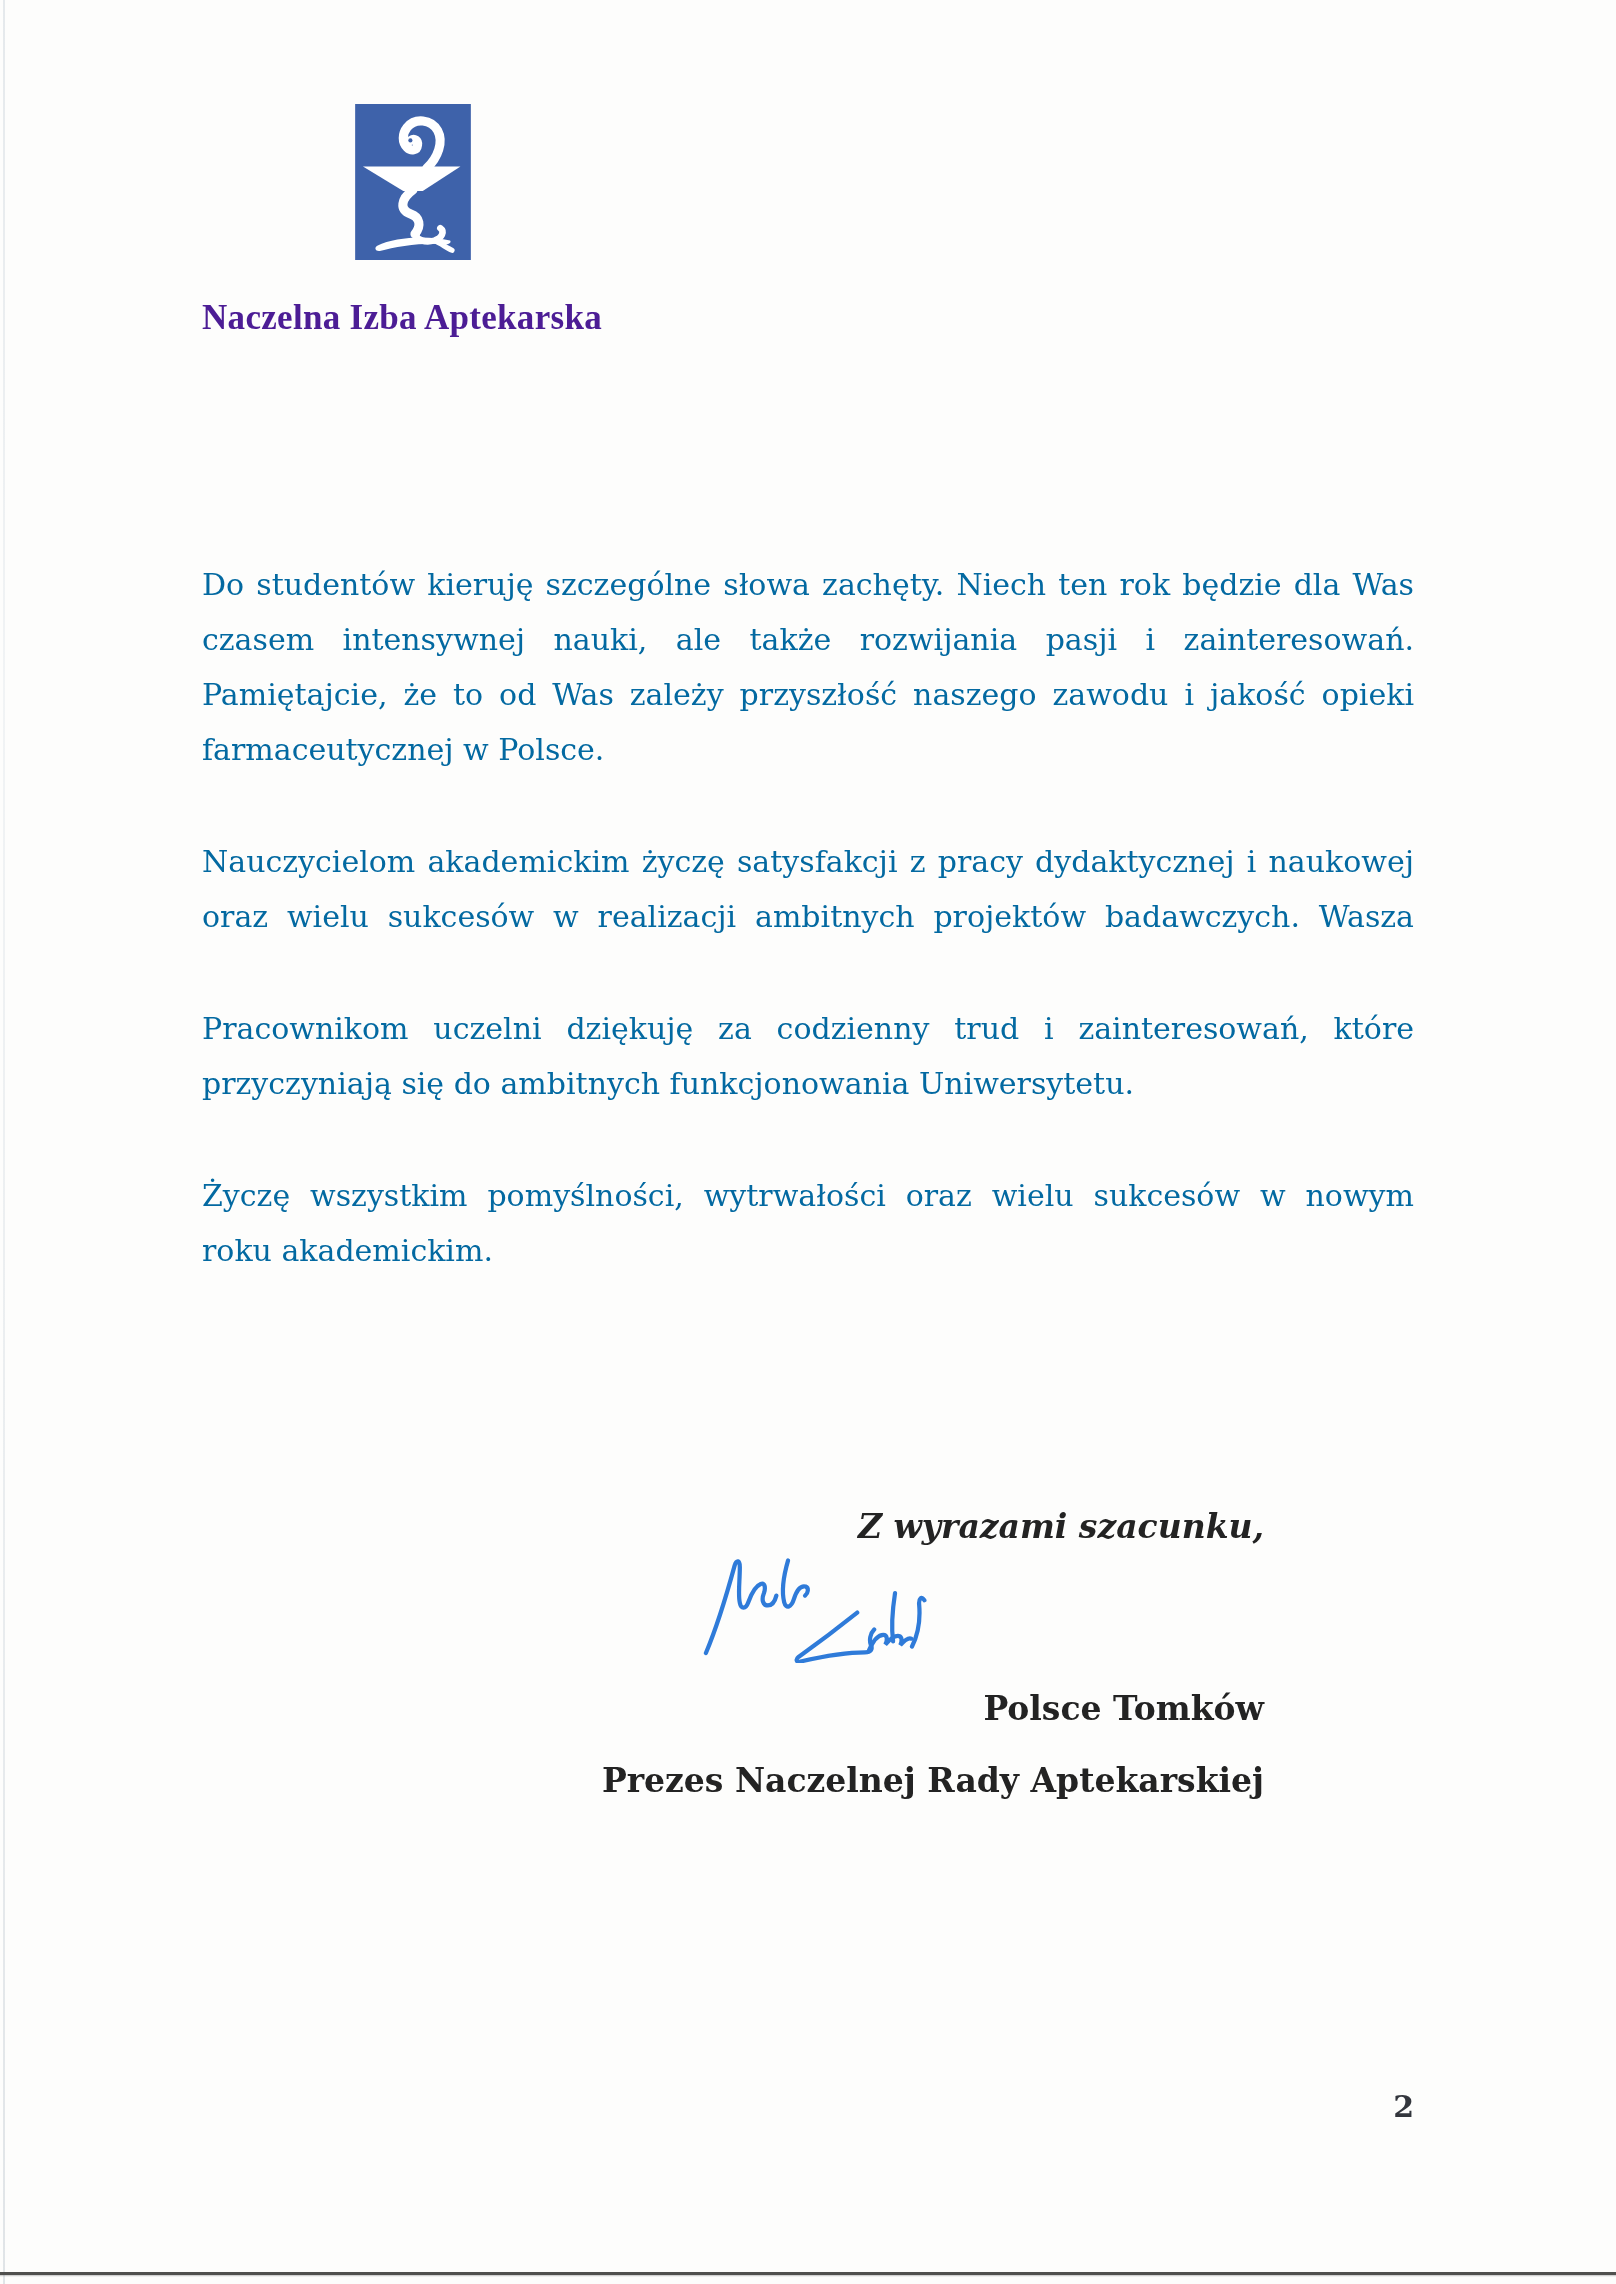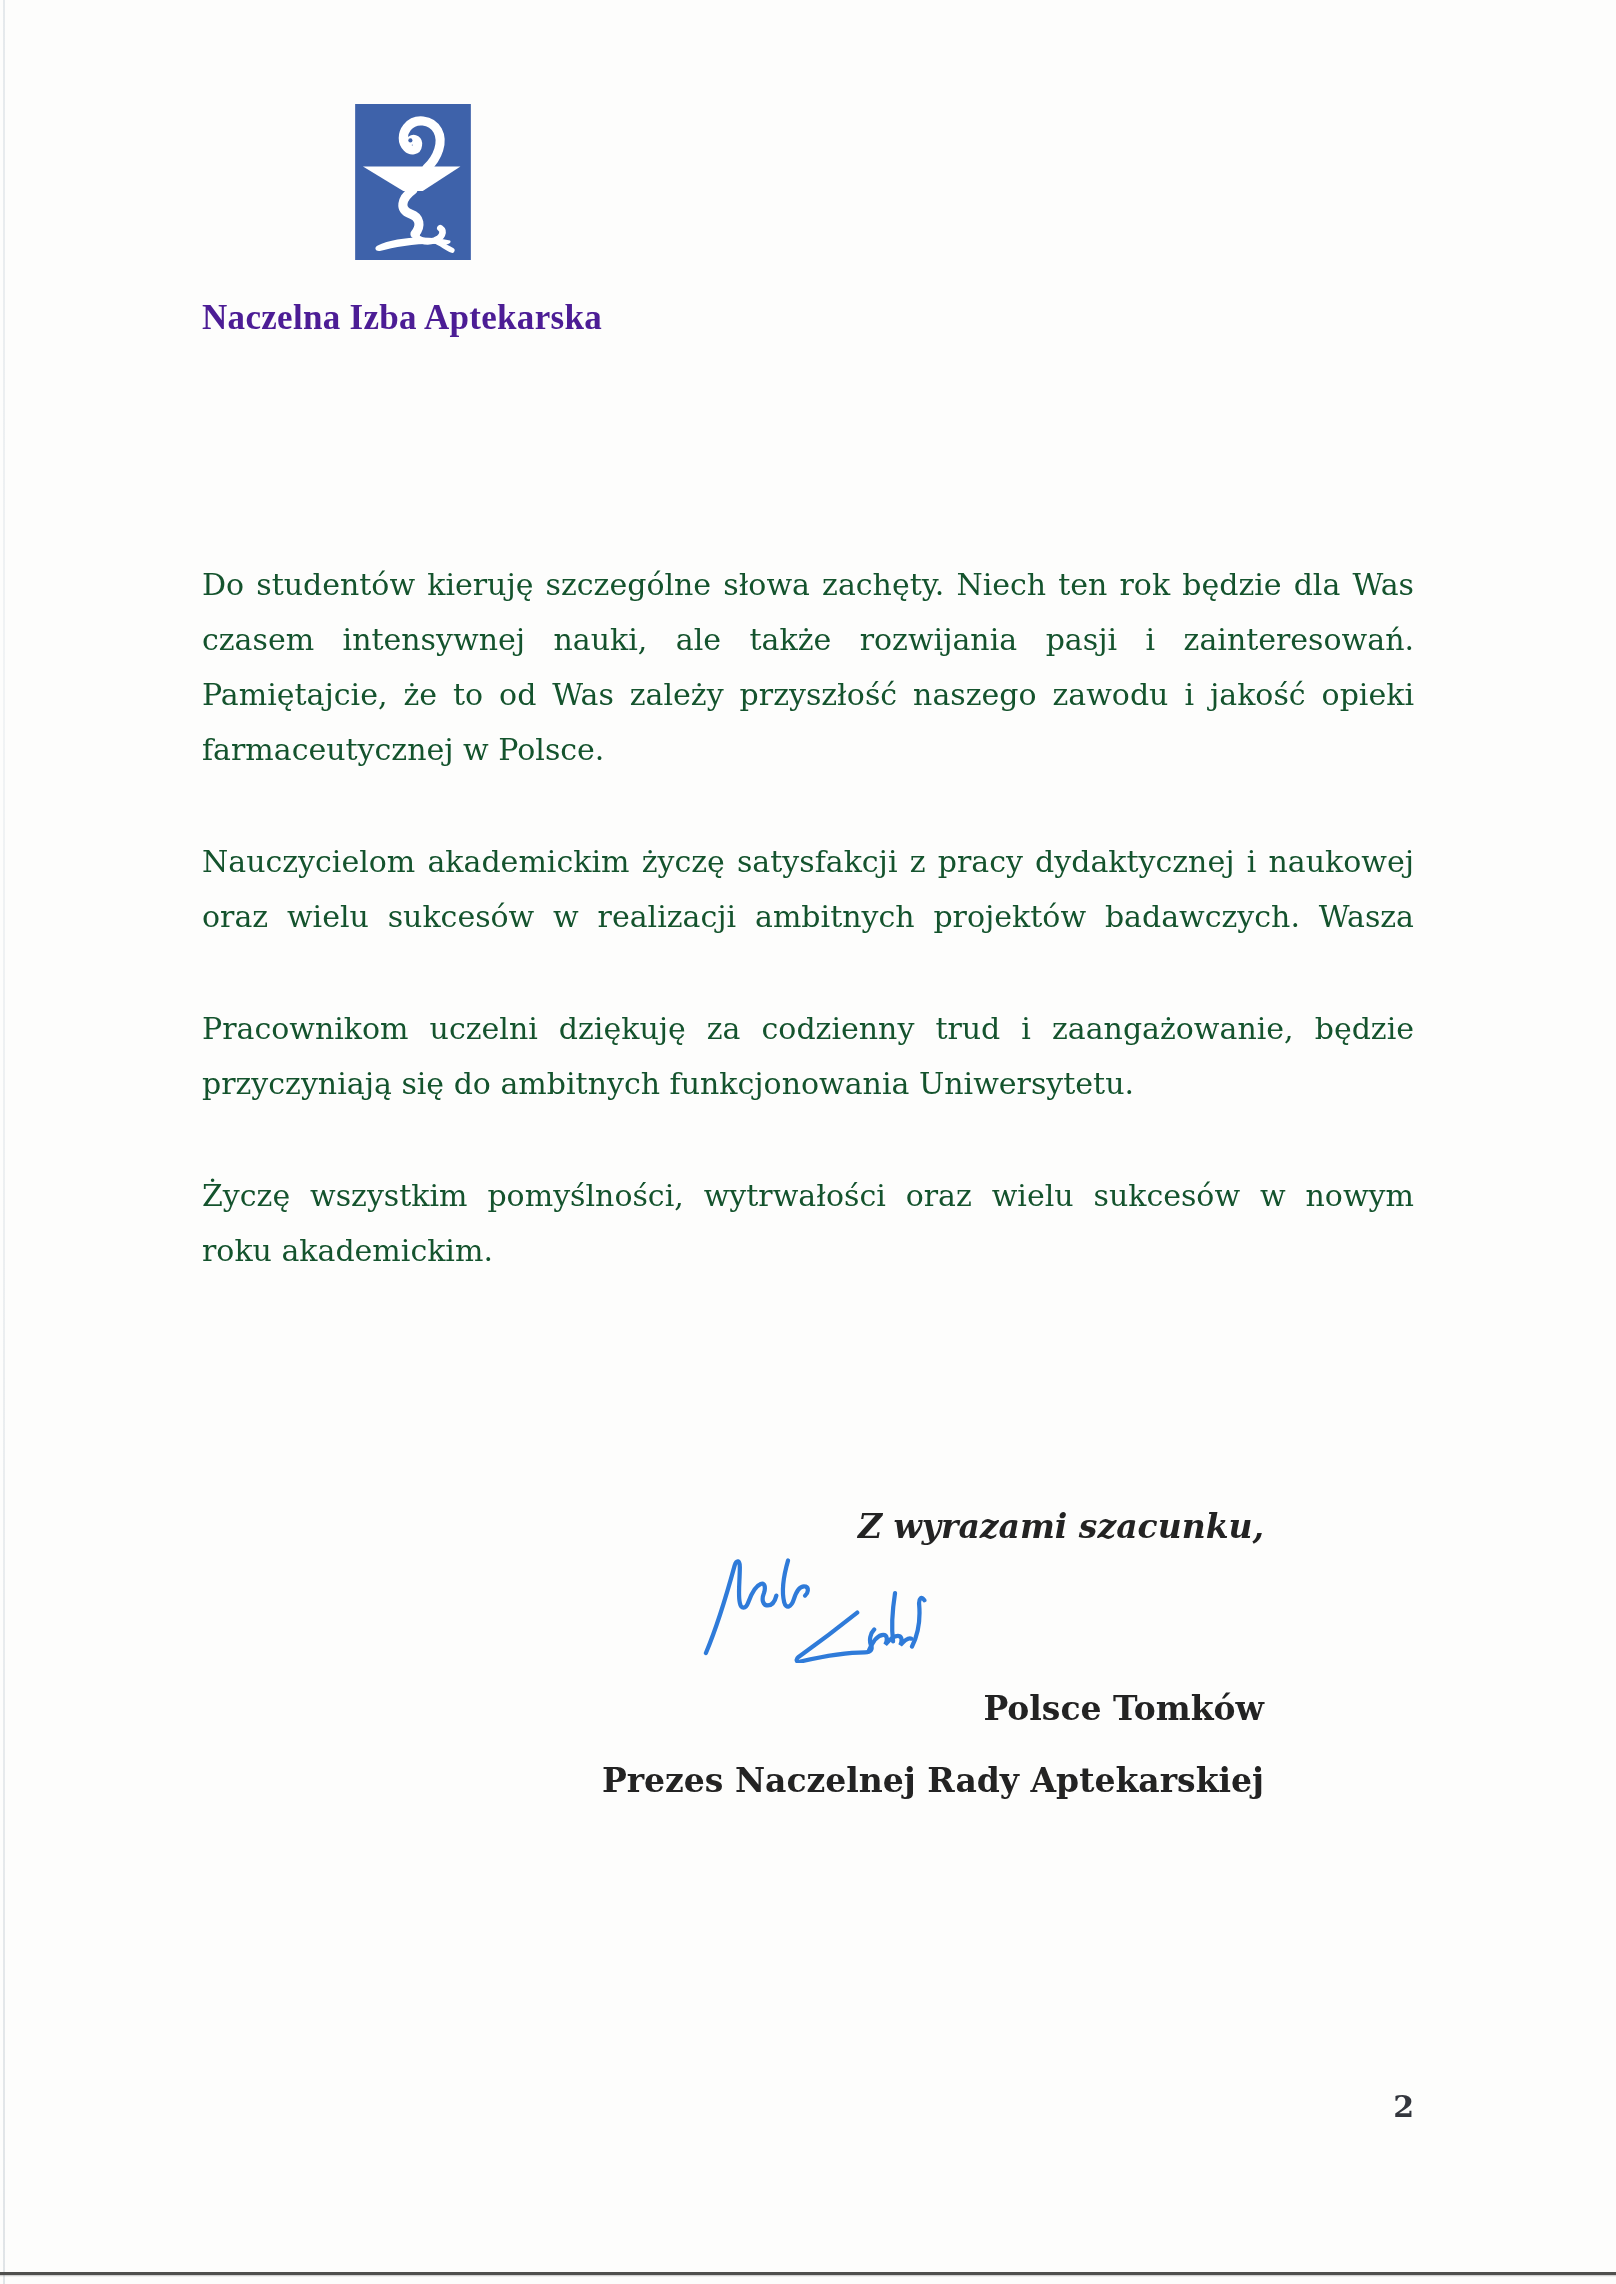--- a/index.html
+++ b/index.html
@@ -23,21 +23,21 @@
   .org-name{
     position:absolute;left:202px;top:300px;
     font-family:"Liberation Serif", serif;
     font-weight:bold;font-size:35px;line-height:1;
     color:#4c1d95;letter-spacing:0.3px;
     white-space:nowrap;
   }
   
   .letter-body{
     position:absolute;left:202px;top:557px;width:1212px;
-    font-size:30px;line-height:55px;color:#14532d;
+    font-size:30px;line-height:55px;color:#0369a1;
   }
   .para{margin:0 0 57px 0;}
   .bline{text-align:justify;text-align-last:justify;}
   .bline.last{text-align-last:left;}
   
   .sign-block{
     position:absolute;left:365px;top:1507px;width:899px;
     text-align:right;color:#232323;
   }
   .salutation{
@@ -96,21 +96,21 @@
       <div class="bline">Do studentów kieruję szczególne słowa zachęty. Niech ten rok będzie dla Was</div>
       <div class="bline">czasem intensywnej nauki, ale także rozwijania pasji i zainteresowań.</div>
       <div class="bline">Pamiętajcie, że to od Was zależy przyszłość naszego zawodu i jakość opieki</div>
       <div class="bline last">farmaceutycznej w Polsce.</div>
     </div>
     <div class="para">
       <div class="bline">Nauczycielom akademickim życzę satysfakcji z pracy dydaktycznej i naukowej</div>
       <div class="bline">oraz wielu sukcesów w realizacji ambitnych projektów badawczych. Wasza</div>
     </div>
     <div class="para">
-      <div class="bline">Pracownikom uczelni dziękuję za codzienny trud i zaangażowanie, będzie</div>
+      <div class="bline">Pracownikom uczelni dziękuję za codzienny trud i zainteresowań, które</div>
       <div class="bline last">przyczyniają się do ambitnych funkcjonowania Uniwersytetu.</div>
     </div>
     <div class="para">
       <div class="bline">Życzę wszystkim pomyślności, wytrwałości oraz wielu sukcesów w nowym</div>
       <div class="bline last">roku akademickim.</div>
     </div>
   </div>
 
   <div class="sign-block">
     <div class="salutation">Z wyrazami szacunku,</div>

